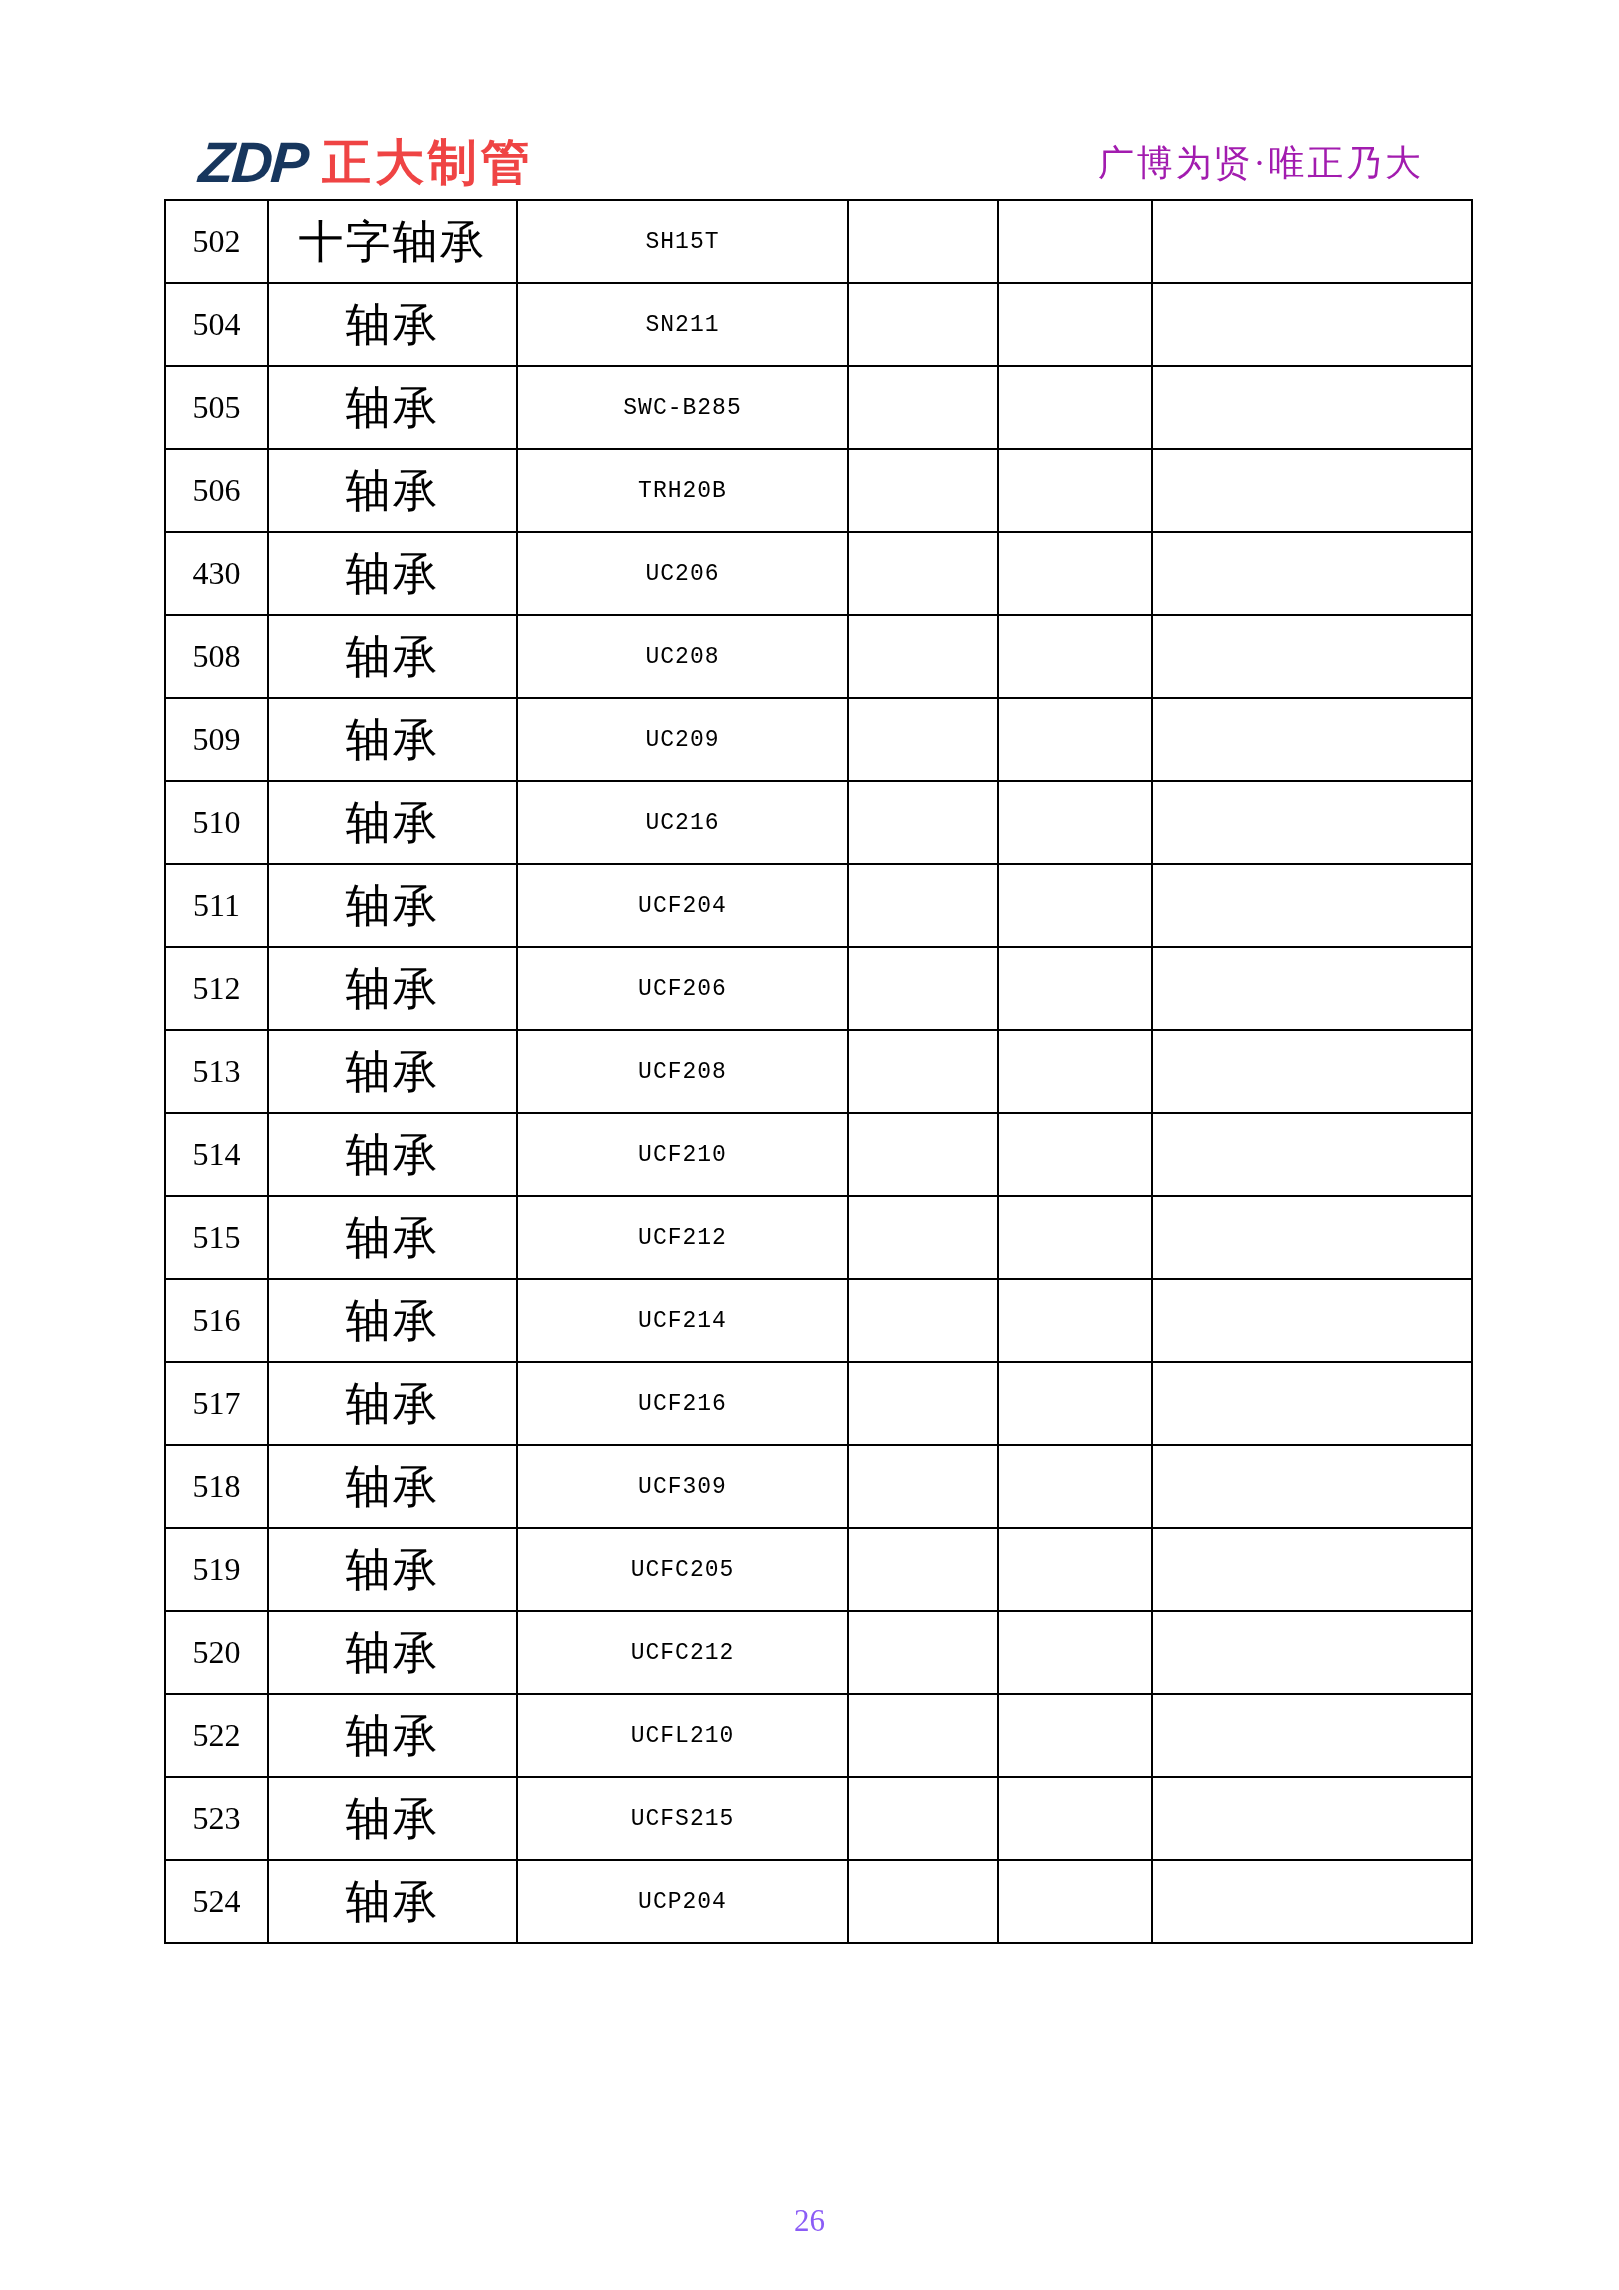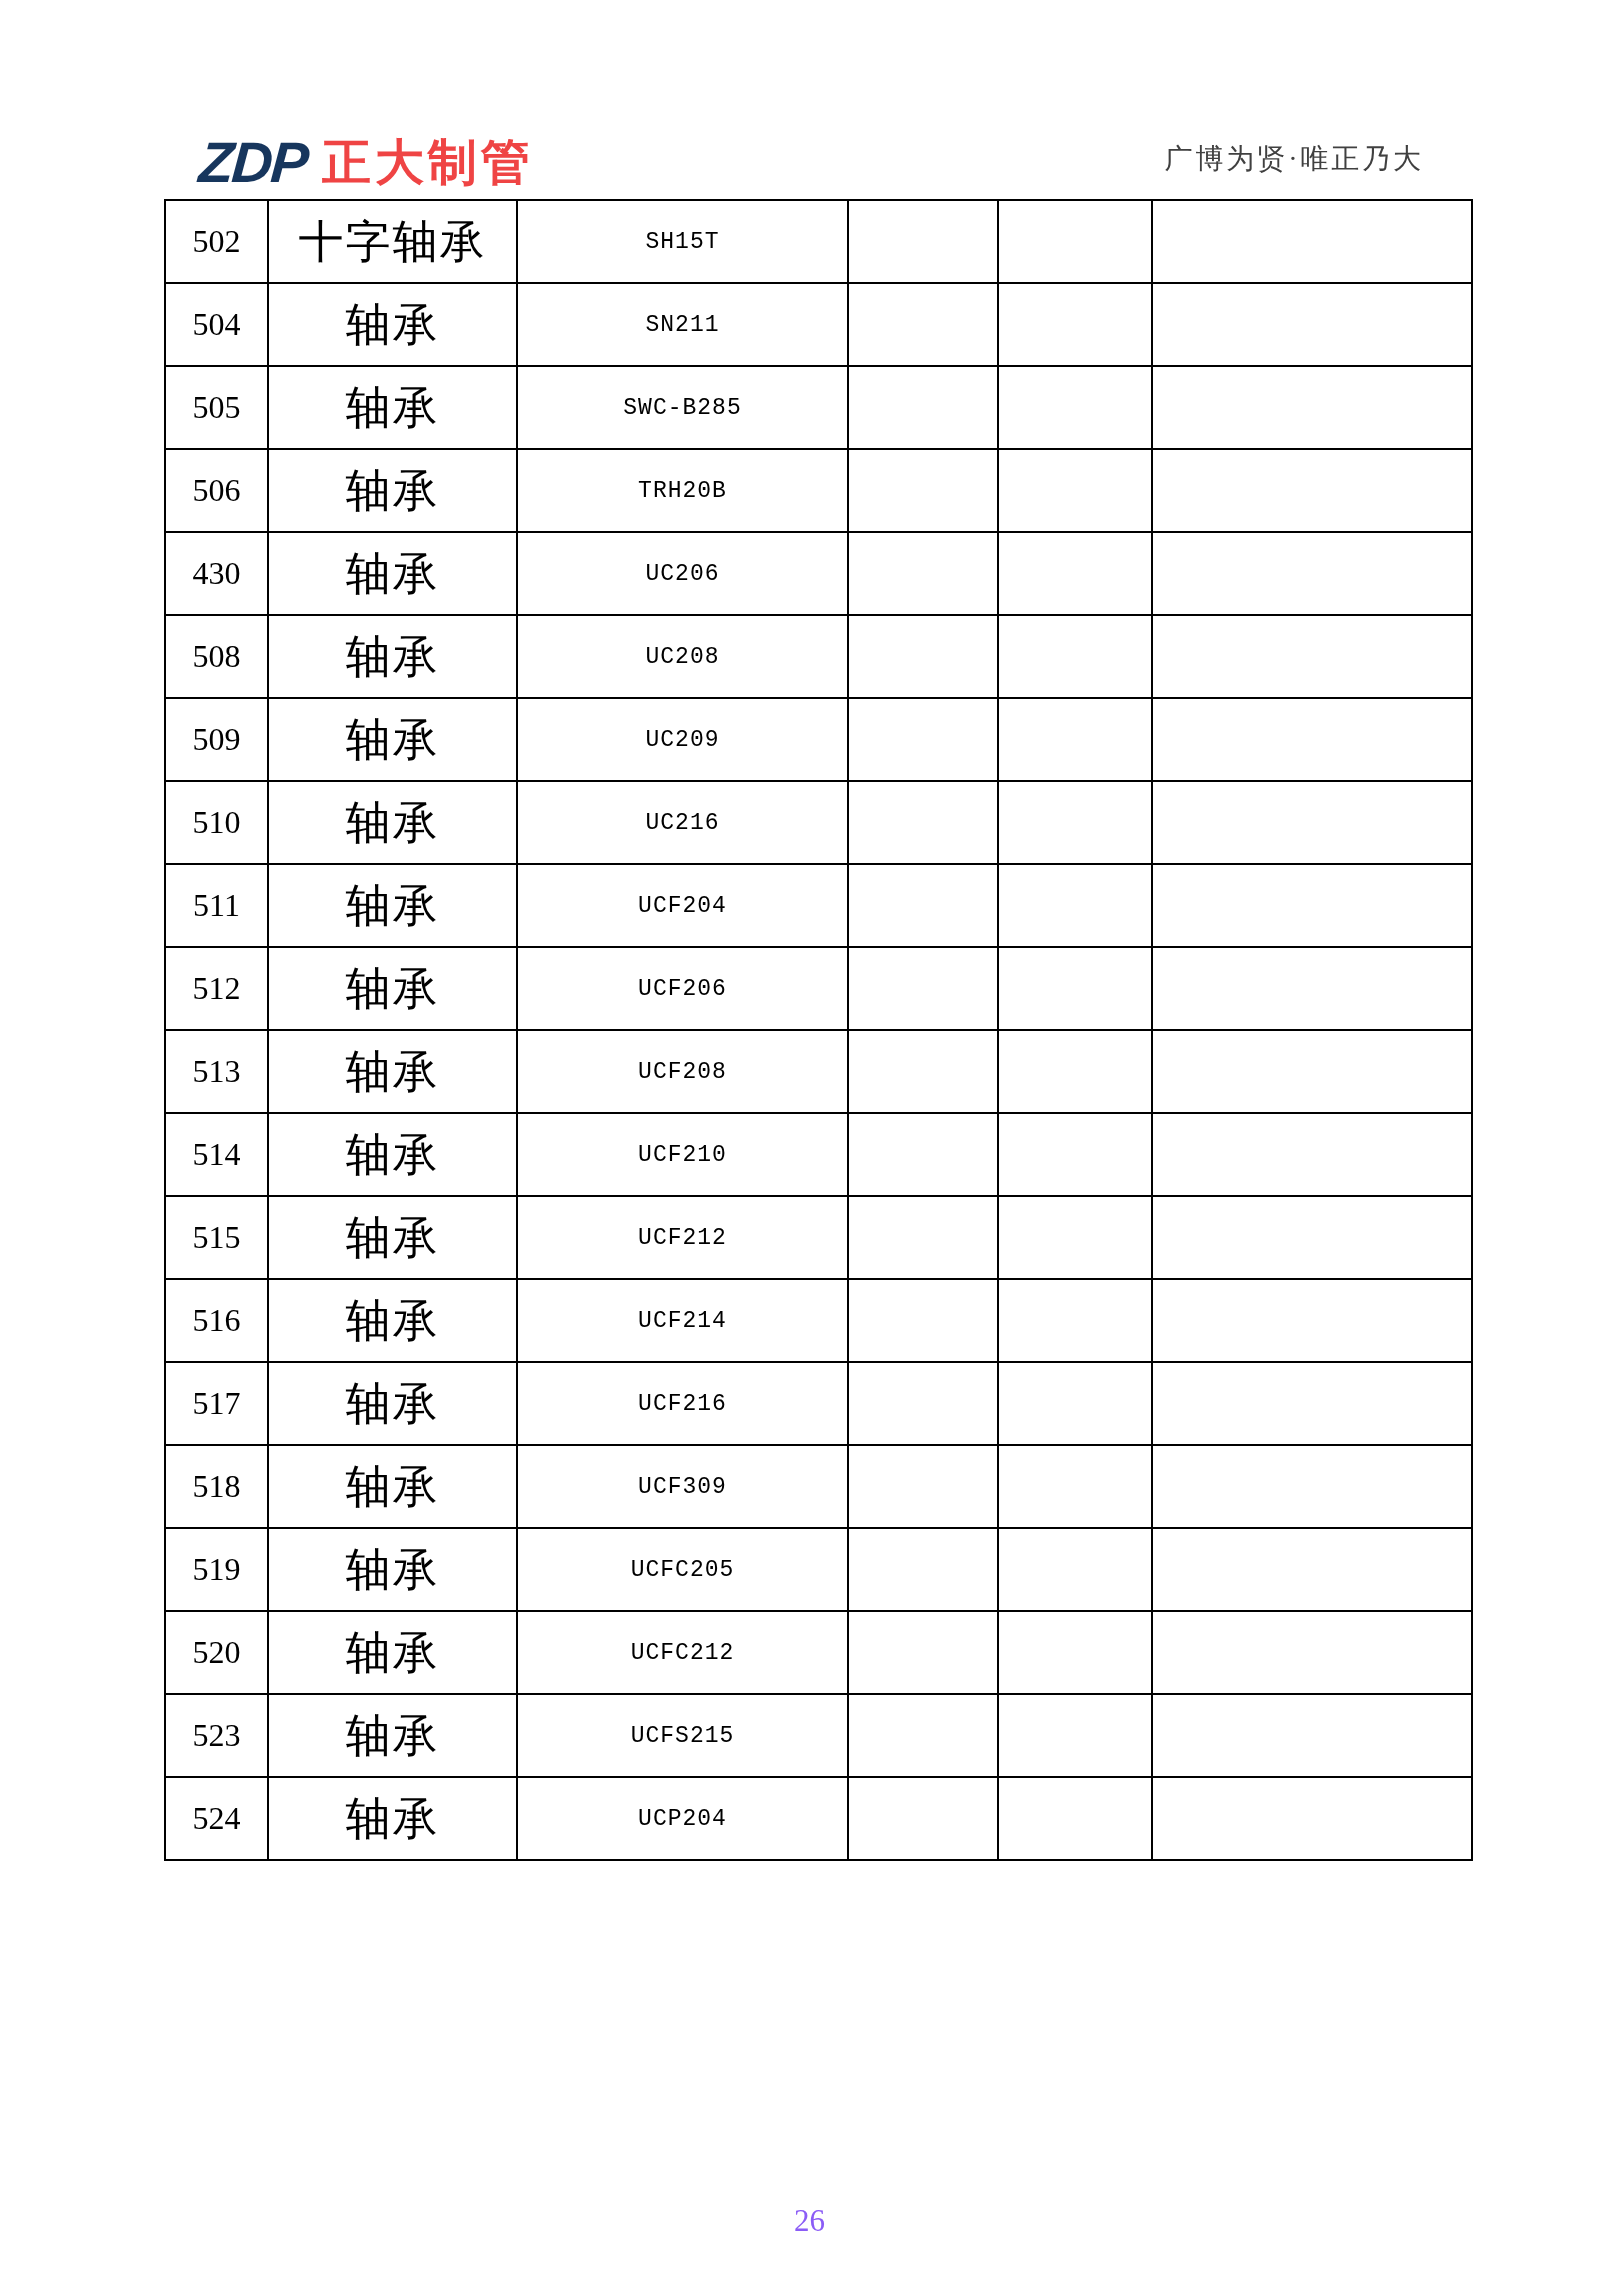--- a/index.html
+++ b/index.html
@@ -43,23 +43,23 @@
     font-size: 49px;
     line-height: 1;
     color: #ef4444;
     letter-spacing: 3.9px;
   }
   .slogan {
     position: absolute;
     right: 195px;
     top: 144px;
     font-family: "Liberation Serif", serif;
-    font-size: 28px;
+    font-size: 36px;
     line-height: 1.1;
-    color: #404040;
+    color: #a21caf;
     letter-spacing: 2.9px;
     white-space: nowrap;
     text-align: right;
   }
 
   
   table.parts {
     position: absolute;
     left: 164px;
     top: 199px;
@@ -267,20 +267,28 @@
         </tr>
         <tr>
           <td class="c-no">520</td>
           <td class="c-name">轴承</td>
           <td class="c-model">UCFC212</td>
           <td class="c-empty"></td>
           <td class="c-empty"></td>
           <td class="c-empty"></td>
         </tr>
         <tr>
+          <td class="c-no">522</td>
+          <td class="c-name">轴承</td>
+          <td class="c-model">UCFL210</td>
+          <td class="c-empty"></td>
+          <td class="c-empty"></td>
+          <td class="c-empty"></td>
+        </tr>
+        <tr>
           <td class="c-no">523</td>
           <td class="c-name">轴承</td>
           <td class="c-model">UCFS215</td>
           <td class="c-empty"></td>
           <td class="c-empty"></td>
           <td class="c-empty"></td>
         </tr>
         <tr>
           <td class="c-no">524</td>
           <td class="c-name">轴承</td>

